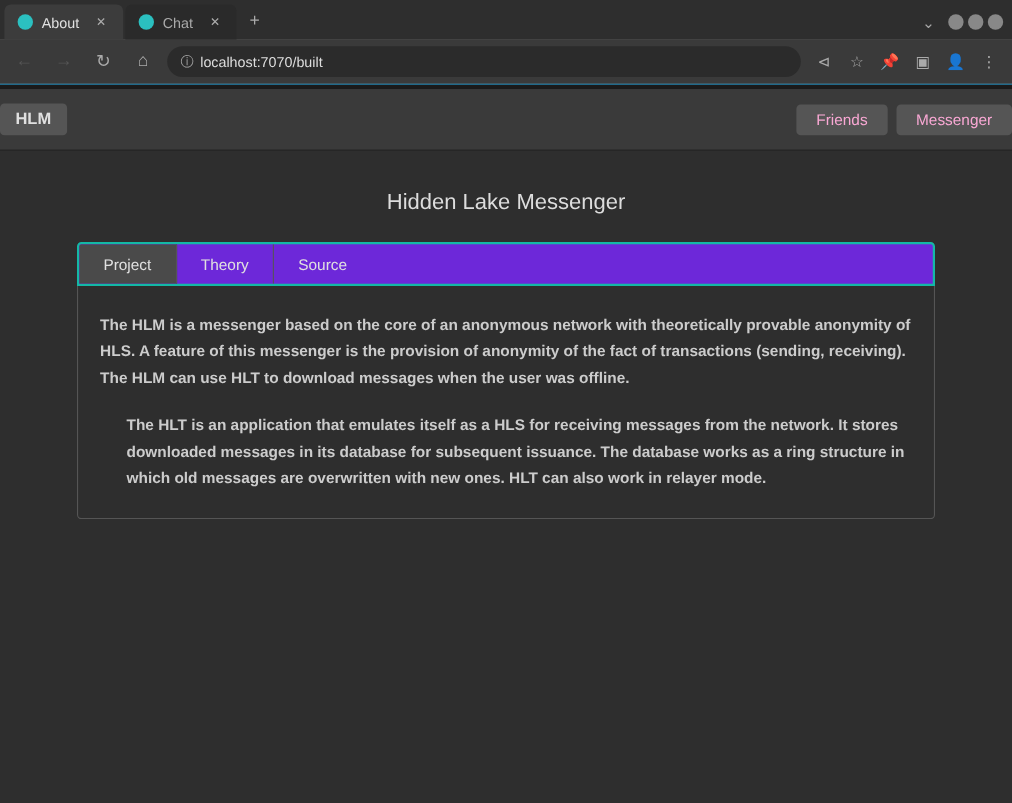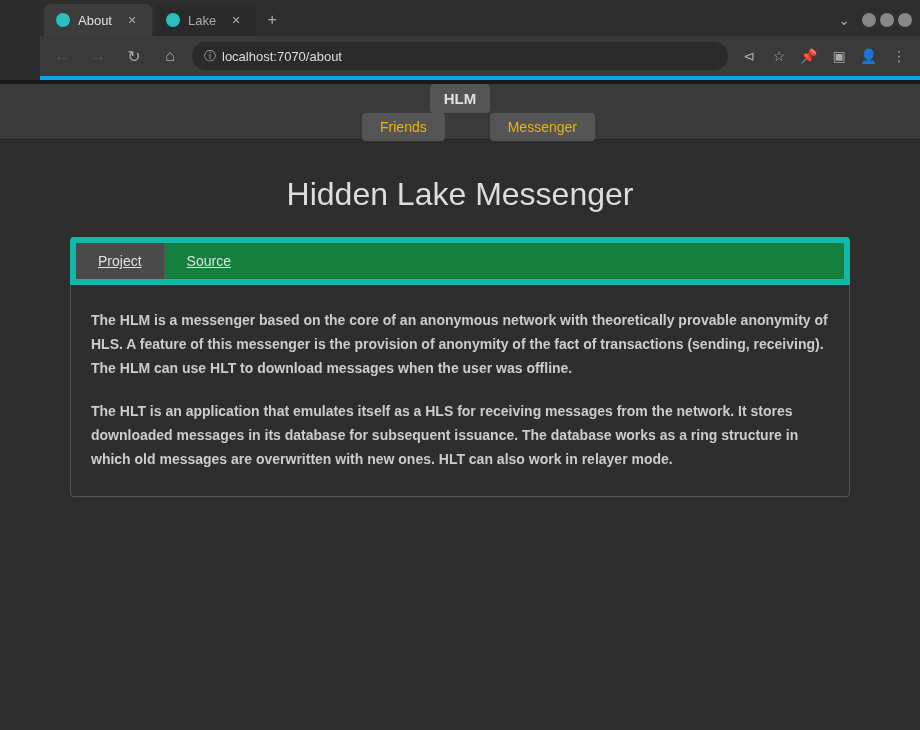--- a/index.html
+++ b/index.html
@@ -9,22 +9,21 @@
       background: #2b2b2b;
       color: #e0e0e0;
       width: 920px;
       height: 730px;
       overflow: hidden;
     }
 
     
     .browser-chrome {
       background: #737373;
-      border-bottom: 4px solid #0ea5e9;
-      margin-left: 40px;
+      border-bottom: 1px solid #0ea5e9;
     }
 
     
     .tab-bar {
       display: flex;
       align-items: center;
       background: #2e2e2e;
       height: 36px;
       padding-top: 4px;
       padding-left: 4px;
@@ -196,75 +195,72 @@
       background: #2e2e2e;
       min-height: calc(730px - 80px);
     }
 
     
     .app-navbar {
       display: flex;
       align-items: center;
       justify-content: space-between;
       background: #3a3a3a;
-      padding: 0 16px;
+      padding: 0 0;
       height: 56px;
       border-bottom: 1px solid #222;
-      flex-direction: column;
     }
 
     .app-brand {
       background: #555;
       color: #e0e0e0;
       font-weight: bold;
       font-size: 15px;
       padding: 6px 14px;
       border-radius: 4px;
       cursor: pointer;
     }
 
     .app-nav-actions {
       display: flex;
       gap: 8px;
     }
 
     .app-nav-btn {
       background: #555;
-      color: #eab308;
+      color: #f9a8d4;
       border: none;
       padding: 6px 18px;
       border-radius: 4px;
       font-size: 14px;
       cursor: pointer;
-      margin-left: 37px;
     }
 
     
     .page-content {
       padding: 20px 40px;
       max-width: 860px;
       margin: 0 auto;
     }
 
     .page-title {
       text-align: center;
-      font-size: 32px;
+      font-size: 20px;
       font-weight: 400;
       color: #ddd;
       margin: 16px 0 24px 0;
     }
 
     
     .content-tabs {
       display: flex;
-      background: #15803d;
-      border: 6px solid #14b8a6;
+      background: #6d28d9;
+      border: 2px solid #14b8a6;
       border-radius: 4px 4px 0 0;
       overflow: hidden;
-      text-decoration: underline;
     }
 
     .content-tab {
       padding: 10px 22px;
       font-size: 14px;
       color: #e0e0e0;
       cursor: pointer;
       border-right: 1px solid #555;
     }
 
@@ -288,38 +284,39 @@
 
     .content-paragraph {
       font-size: 14px;
       line-height: 1.7;
       color: #ccc;
       margin-bottom: 20px;
     }
 
     .content-paragraph:last-child {
       margin-bottom: 0;
+      margin-left: 24px;
     }
   </style>
 </head>
 <body>
 
 <div class="browser-chrome">
 
   <div class="tab-bar">
 
     <div class="tab active">
       <div class="tab-favicon teal"></div>
       <span>About</span>
       <div class="tab-close">✕</div>
     </div>
 
     <div class="tab inactive">
       <div class="tab-favicon teal"></div>
-      <span>Lake</span>
+      <span>Chat</span>
       <div class="tab-close">✕</div>
     </div>
 
     <div class="tab-add">+</div>
 
     <div class="tab-spacer"></div>
 
     <div class="tab-controls">
       <div class="tab-ctrl-btn">⌄</div>
       <div class="window-btn btn-min"></div>
@@ -329,21 +326,21 @@
   </div>
 
   <div class="address-bar">
     <div class="nav-btn disabled">←</div>
     <div class="nav-btn disabled">→</div>
     <div class="nav-btn">↻</div>
     <div class="nav-btn">⌂</div>
 
     <div class="address-input-wrap">
       <span class="address-lock">ⓘ</span>
-      <span class="address-url">localhost:7070/about</span>
+      <span class="address-url">localhost:7070/built</span>
     </div>
 
     <div class="address-actions">
       <div class="addr-action-btn">⊲</div>
       <div class="addr-action-btn">☆</div>
       <div class="addr-action-btn">📌</div>
       <div class="addr-action-btn">▣</div>
       <div class="addr-action-btn">👤</div>
       <div class="addr-action-btn">⋮</div>
     </div>
@@ -360,20 +357,21 @@
       <button class="app-nav-btn">Friends</button>
       <button class="app-nav-btn">Messenger</button>
     </div>
   </div>
 
   <div class="page-content">
     <h1 class="page-title">Hidden Lake Messenger</h1>
 
     <div class="content-tabs">
       <div class="content-tab active">Project</div>
+      <div class="content-tab">Theory</div>
       <div class="content-tab">Source</div>
     </div>
 
     <div class="content-box">
       <p class="content-paragraph">The HLM is a messenger based on the core of an anonymous network with theoretically provable anonymity of HLS. A feature of this messenger is the provision of anonymity of the fact of transactions (sending, receiving). The HLM can use HLT to download messages when the user was offline.</p>
       <p class="content-paragraph">The HLT is an application that emulates itself as a HLS for receiving messages from the network. It stores downloaded messages in its database for subsequent issuance. The database works as a ring structure in which old messages are overwritten with new ones. HLT can also work in relayer mode.</p>
     </div>
   </div>
 </div>
 

